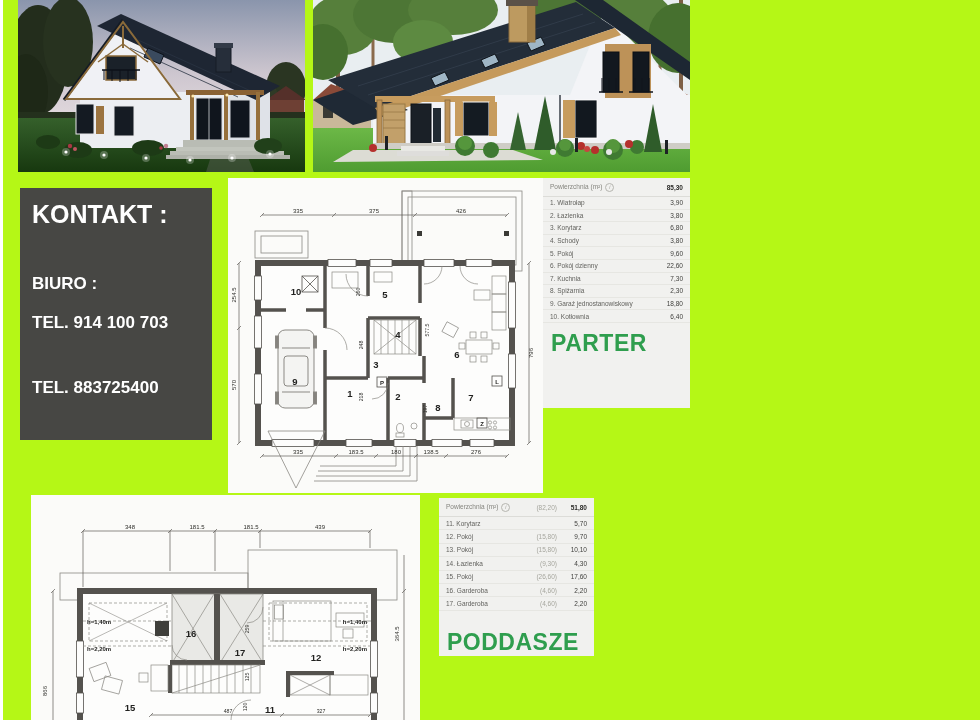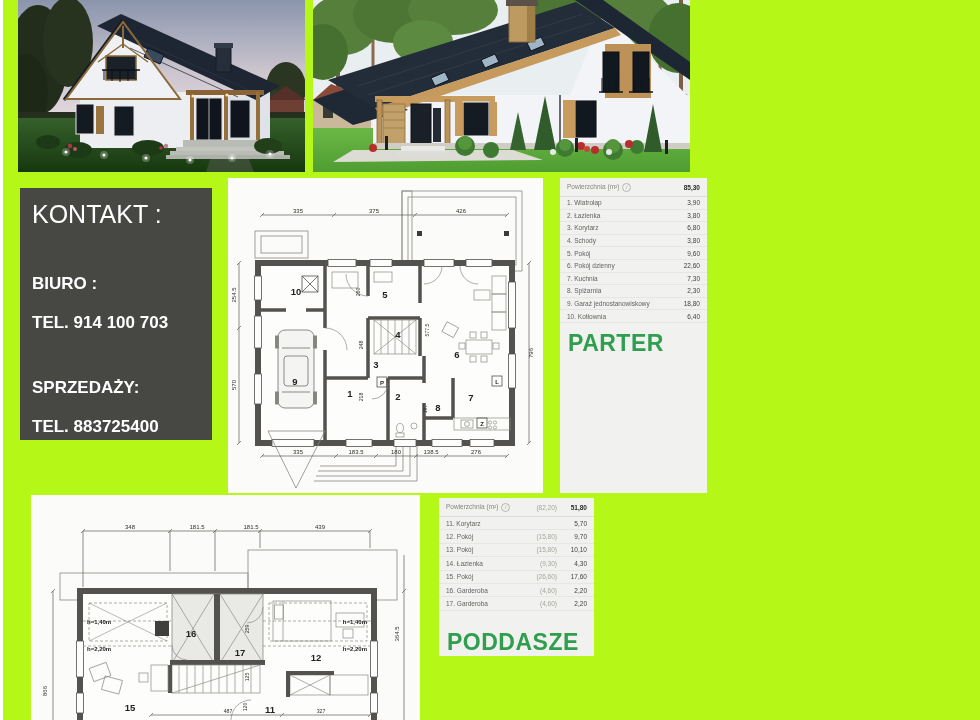--- a/index.html
+++ b/index.html
@@ -17,32 +17,32 @@
   .photo svg{display:block;}
   .photo-left{left:18px;top:0;width:287px;height:172px;}
   .photo-right{left:313px;top:0;width:377px;height:172px;}
 
   
   .contact{
     left:20px;top:188px;width:192px;height:252px;
     background:#474744;color:#ffffff;box-sizing:border-box;
     padding:10px 10px 10px 12px;
   }
-  .contact .title{font-size:25px;font-weight:normal;margin-top:2px;}
+  .contact .title{font-size:25px;font-weight:bold;margin-top:2px;}
   .contact .line{font-size:17px;font-weight:bold;margin-top:19px;}
   .contact .gap{height:26px;}
 
   
   .plan-panel{background:#fbfbf9;}
   .parter-plan{left:228px;top:178px;width:315px;height:315px;}
   .poddasze-plan{left:31px;top:495px;width:389px;height:225px;}
 
   
   .area-table{background:#f1f1ef;box-sizing:border-box;font-size:6.5px;color:#62625e;}
-  .parter-table{left:560px;top:178px;width:147px;height:315px;}
+  .parter-table{left:543px;top:178px;width:147px;height:230px;}
   .poddasze-table{left:439px;top:498px;width:155px;height:158px;}
   .t-header{
     display:flex;align-items:center;height:18px;padding:0 7px;
     border-bottom:1px solid #dcdcd8;color:#85857f;
   }
   .t-row{
     display:flex;align-items:center;height:11.6px;padding:0 7px;
     border-bottom:1px solid #e6e6e2;
   }
   .poddasze-table .t-row{height:12.4px;}
@@ -264,21 +264,20 @@
   <rect x="352" y="140" width="3" height="14" fill="#1d2125"></rect>
 </svg>
 </div>
 
 <div class="abs contact">
   <div class="title">KONTAKT :</div>
   <div class="gap"></div>
   <div class="line">BIURO :</div>
   <div class="line">TEL. 914 100 703</div>
   <div class="gap"></div>
-  <div class="line">SPRZEDAŻY:</div>
   <div class="line">TEL. 883725400</div>
 </div>
 
 <div class="abs plan-panel parter-plan">
 <svg width="315" height="315" viewBox="0 0 315 315">
 
   <g stroke="#8b8984" stroke-width="0.8" fill="none">
     <rect x="174" y="13" width="120" height="80"></rect>
     <rect x="180" y="19" width="108" height="68"></rect>
     <rect x="174" y="13" width="10" height="70"></rect>

